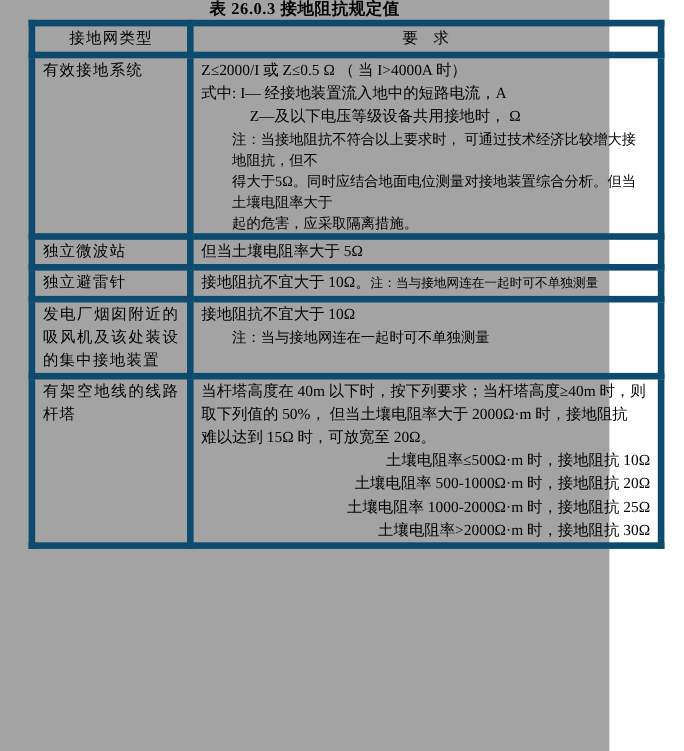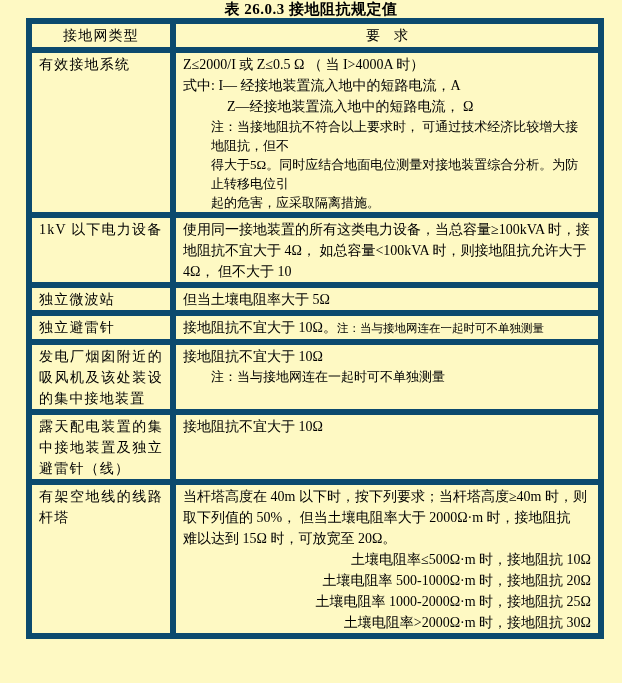--- a/index.html
+++ b/index.html
@@ -8,23 +8,23 @@
     background: #ffffff;
   }
   body {
     width: 622px;
     height: 683px;
     overflow: hidden;
     font-family: "Liberation Serif", "DejaVu Serif", serif;
     color: #000000;
   }
   .page {
-    width: 622px;
+    width: 554px;
     height: 683px;
-    background: #fef9c3;
+    background: #a3a3a3;
     position: relative;
   }
   .doc-title {
     padding-top: 1px;
     height: 17px;
     line-height: 17px;
     text-align: center;
     font-size: 15px;
     font-weight: bold;
     letter-spacing: 0.5px;
@@ -83,32 +83,24 @@
         <td class="type-cell">接地网类型</td>
         <td class="req-cell">要　求</td>
       </tr>
     </tbody>
     <tbody id="table-body">
         <tr style="height: 126px;">
           <td class="type-cell">有效接地系统</td>
           <td class="req-cell">
             <div class="line"><span>Z≤2000/I 或 Z≤0.5 Ω （ 当 I&gt;4000A 时）</span></div>
             <div class="line"><span>式中: I— 经接地装置流入地中的短路电流，A</span></div>
-            <div class="line formula-cont"><span>Z—经接地装置流入地中的短路电流， Ω</span></div>
+            <div class="line formula-cont"><span>Z—及以下电压等级设备共用接地时， Ω</span></div>
             <div class="line note"><span>注：当接地阻抗不符合以上要求时， 可通过技术经济比较增大接地阻抗，但不</span></div>
-            <div class="line note"><span>得大于5Ω。同时应结合地面电位测量对接地装置综合分析。为防止转移电位引</span></div>
+            <div class="line note"><span>得大于5Ω。同时应结合地面电位测量对接地装置综合分析。但当土壤电阻率大于</span></div>
             <div class="line note"><span>起的危害，应采取隔离措施。</span></div>
-          </td>
-        </tr>
-        <tr style="height: 63px;">
-          <td class="type-cell">1kV 以下电力设备</td>
-          <td class="req-cell">
-            <div class="line"><span>使用同一接地装置的所有这类电力设备，当总容量≥100kVA 时，接</span></div>
-            <div class="line"><span>地阻抗不宜大于 4Ω， 如总容量&lt;100kVA 时，则接地阻抗允许大于</span></div>
-            <div class="line"><span>4Ω， 但不大于 10</span></div>
           </td>
         </tr>
         <tr style="height: 21px;">
           <td class="type-cell">独立微波站</td>
           <td class="req-cell">
             <div class="line"><span>但当土壤电阻率大于 5Ω</span></div>
           </td>
         </tr>
         <tr style="height: 22px;">
           <td class="type-cell">独立避雷针</td>
@@ -116,26 +108,20 @@
             <div class="line"><span>接地阻抗不宜大于 10Ω。</span><span class="note-suffix">注：当与接地网连在一起时可不单独测量</span></div>
           </td>
         </tr>
         <tr style="height: 65px;">
           <td class="type-cell">发电厂烟囱附近的吸风机及该处装设的集中接地装置</td>
           <td class="req-cell">
             <div class="line"><span>接地阻抗不宜大于 10Ω</span></div>
             <div class="line note"><span>注：当与接地网连在一起时可不单独测量</span></div>
           </td>
         </tr>
-        <tr style="height: 62px;">
-          <td class="type-cell">露天配电装置的集中接地装置及独立避雷针（线）</td>
-          <td class="req-cell">
-            <div class="line"><span>接地阻抗不宜大于 10Ω</span></div>
-          </td>
-        </tr>
         <tr style="height: 149px;">
           <td class="type-cell">有架空地线的线路杆塔</td>
           <td class="req-cell">
             <div class="line"><span>当杆塔高度在 40m 以下时，按下列要求；当杆塔高度≥40m 时，则</span></div>
             <div class="line"><span>取下列值的 50%， 但当土壤电阻率大于 2000Ω·m 时，接地阻抗</span></div>
             <div class="line"><span>难以达到 15Ω 时，可放宽至 20Ω。</span></div>
             <div class="line sub-item"><span>土壤电阻率≤500Ω·m 时，接地阻抗 10Ω</span></div>
             <div class="line sub-item"><span>土壤电阻率 500-1000Ω·m 时，接地阻抗 20Ω</span></div>
             <div class="line sub-item"><span>土壤电阻率 1000-2000Ω·m 时，接地阻抗 25Ω</span></div>
             <div class="line sub-item"><span>土壤电阻率&gt;2000Ω·m 时，接地阻抗 30Ω</span></div>

